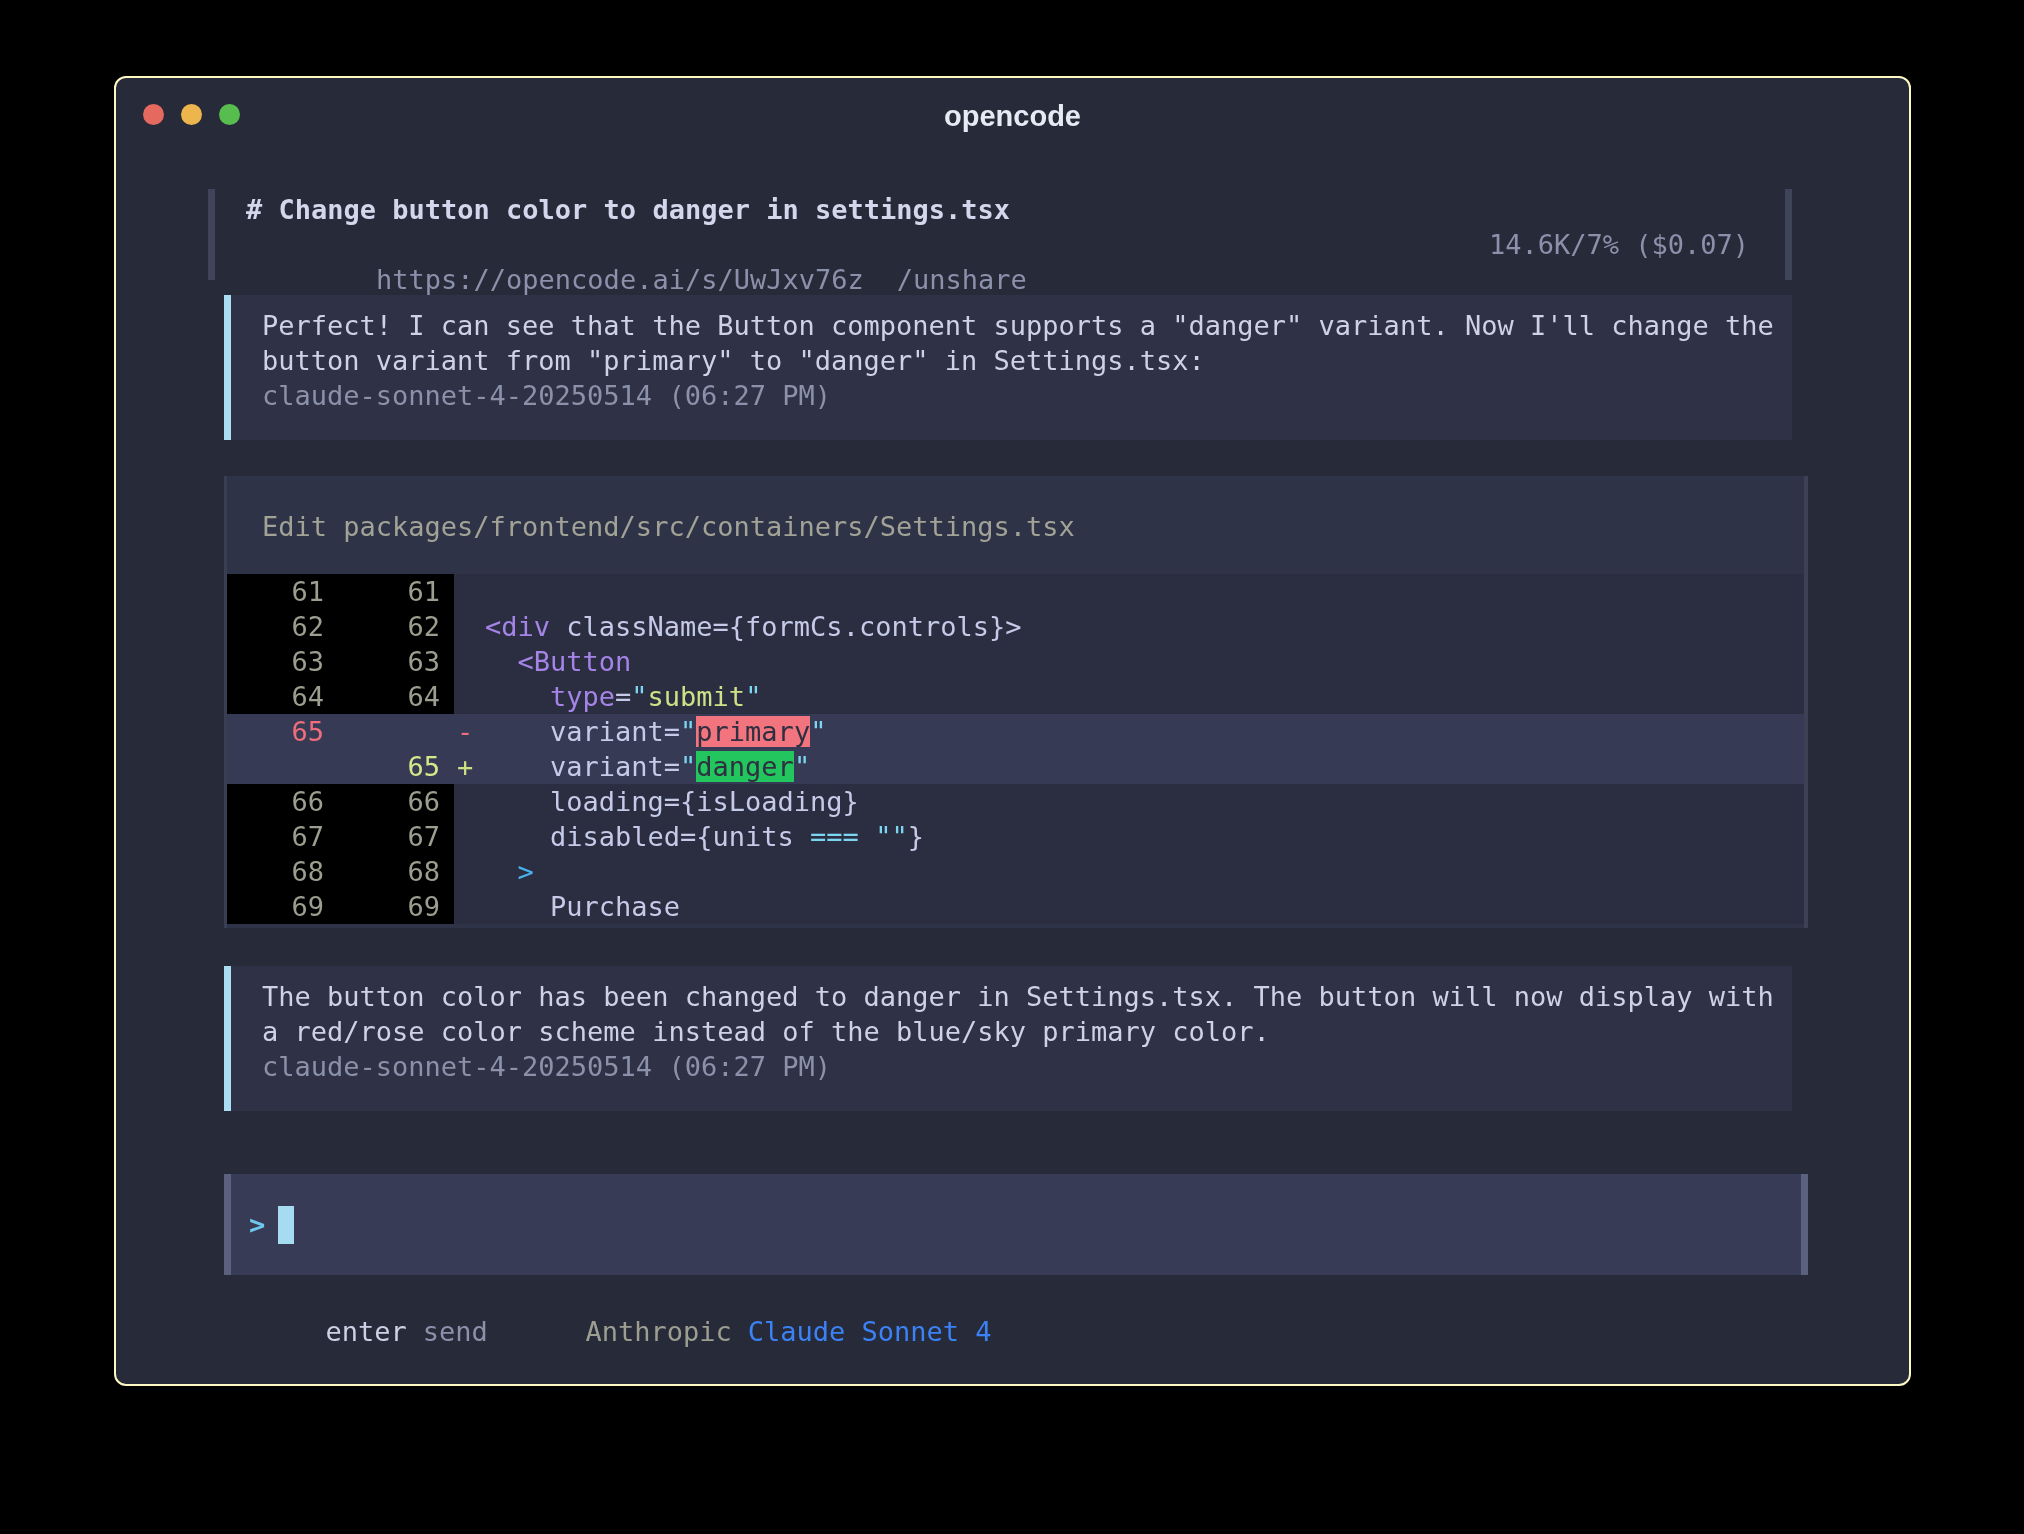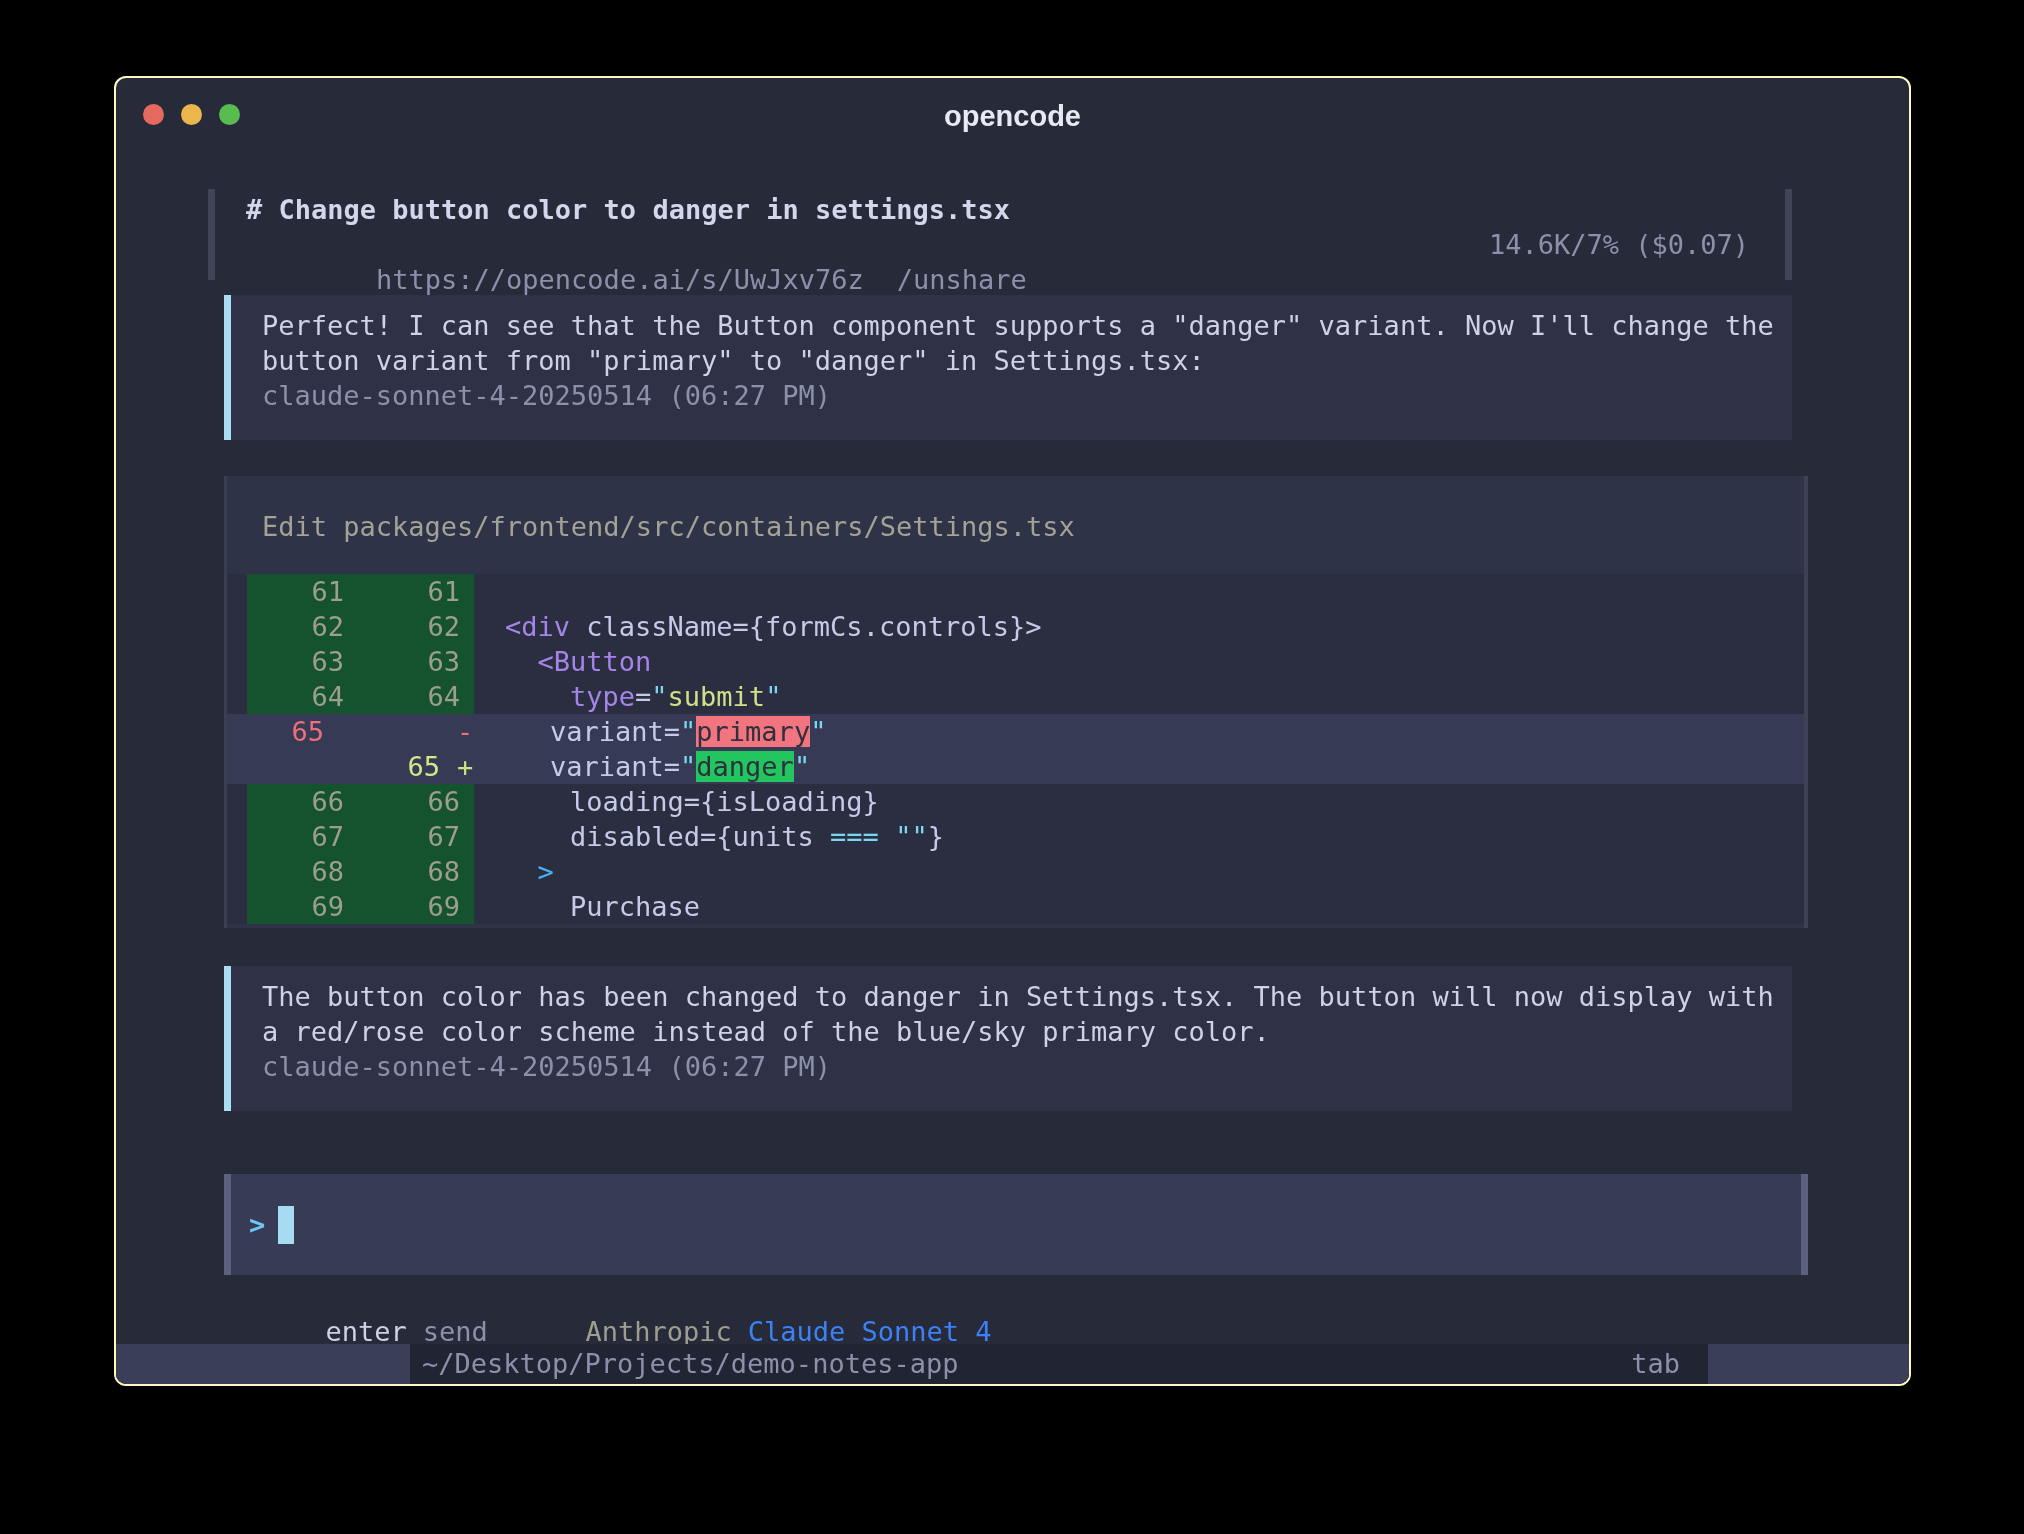--- a/index.html
+++ b/index.html
@@ -32,21 +32,21 @@
   .msg1{top:888px;}
   .mline{line-height:35px;color:#ced2e8;white-space:pre;}
   .mmeta{line-height:35px;color:#8c91ab;white-space:pre;}
   
   .edit{position:absolute;left:108px;top:398px;width:1584px;height:452px;
         background:#2f3347;border-left:3px solid #3a3e52;border-right:4px solid #3e4156;
         box-sizing:border-box;}
   .etitle{padding:33px 0 0 35px;line-height:35px;color:#a2a396;white-space:pre;}
   .diff{margin-top:30px;background:#2b2e40;}
   .drow{display:flex;height:35px;line-height:35px;white-space:pre;}
-  .drow.ctx .gut{background:#14532d;margin-left:20px;}
+  .drow.ctx .gut{background:#000000;}
   .drow.del,.drow.add{background:#373a54;}
   .gut{display:flex;width:227px;flex:none;box-sizing:border-box;padding-right:14px;}
   .no{width:97px;text-align:right;color:#9d9e90;}
   .nn{width:116px;text-align:right;color:#9d9e90;}
   .drow.del .no{color:#ee6e7b;}
   .drow.add .nn{color:#d3e88a;}
   .sign{width:31px;flex:none;box-sizing:border-box;padding-left:3px;}
   .drow.del .sign{color:#ee6e7b;}
   .drow.add .sign{color:#cbe082;}
   .code{flex:1;}
@@ -140,24 +140,14 @@
 
   <div class="hints">
     <span>
       <span class="key">enter</span><span class="act">send</span>
     </span>
     <span>
       <span class="prov">Anthropic</span><span class="model">Claude Sonnet 4</span>
     </span>
   </div>
 
-  <div class="statusbar">
-    <div class="chip chip1">
-      
-    </div>
-    <div class="path">~/Desktop/Projects/demo-notes-app</div>
-    <div class="tabhint">tab</div>
-    <div class="chip chip2">
-      
-    </div>
-  </div>
 
 </div>
 
 </body></html>

